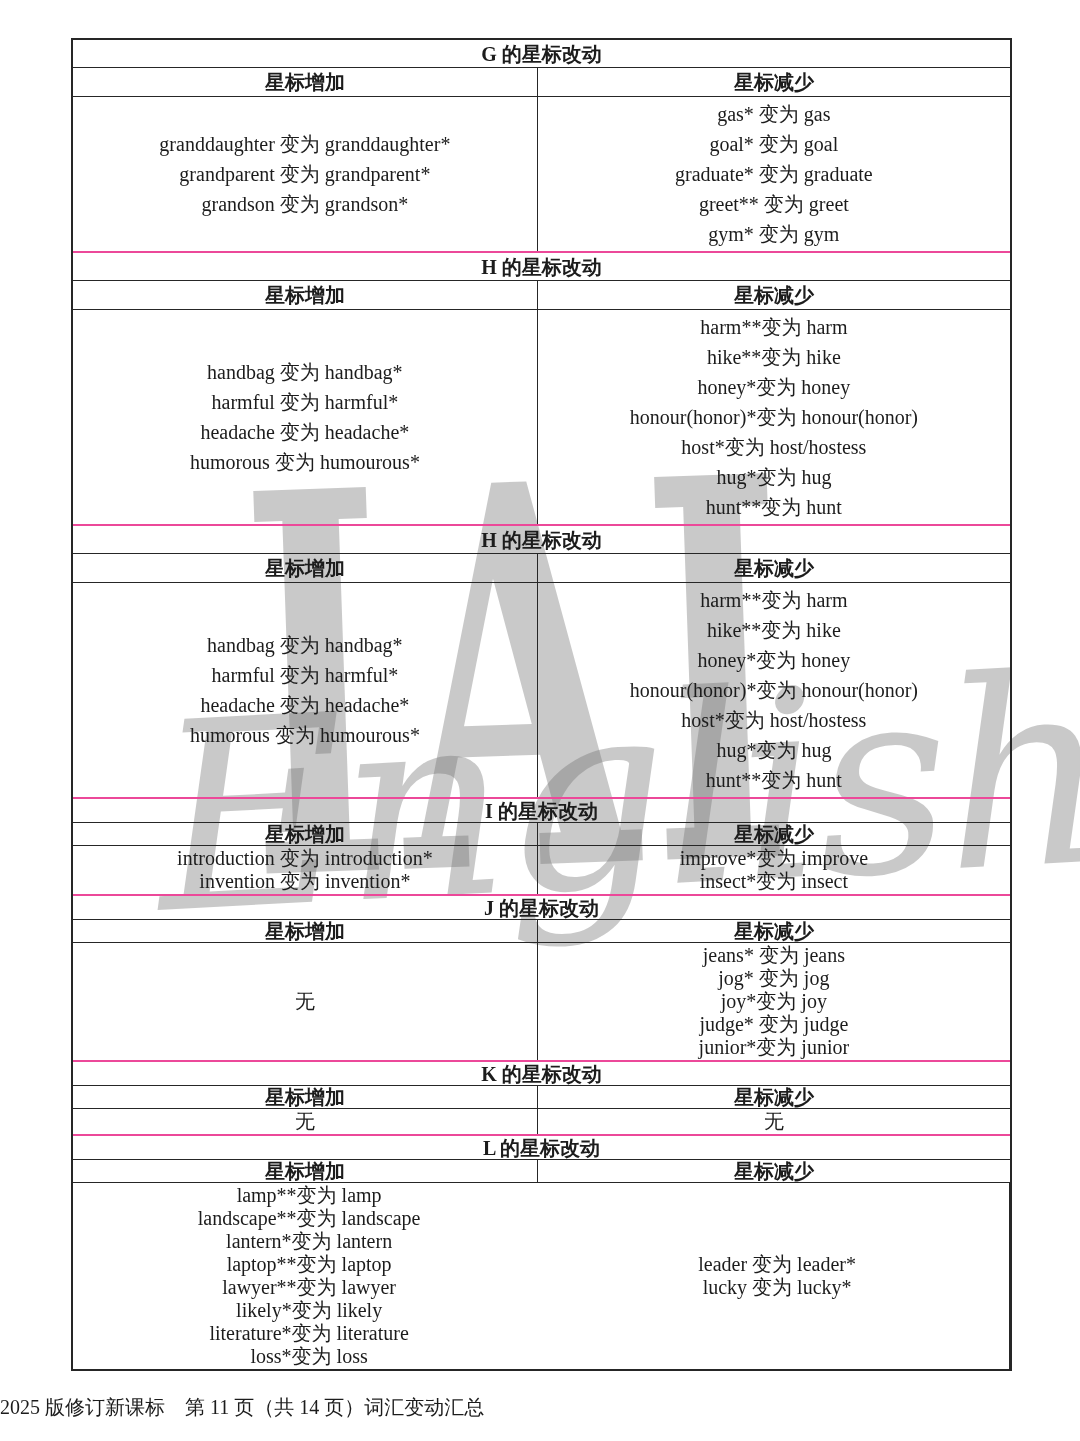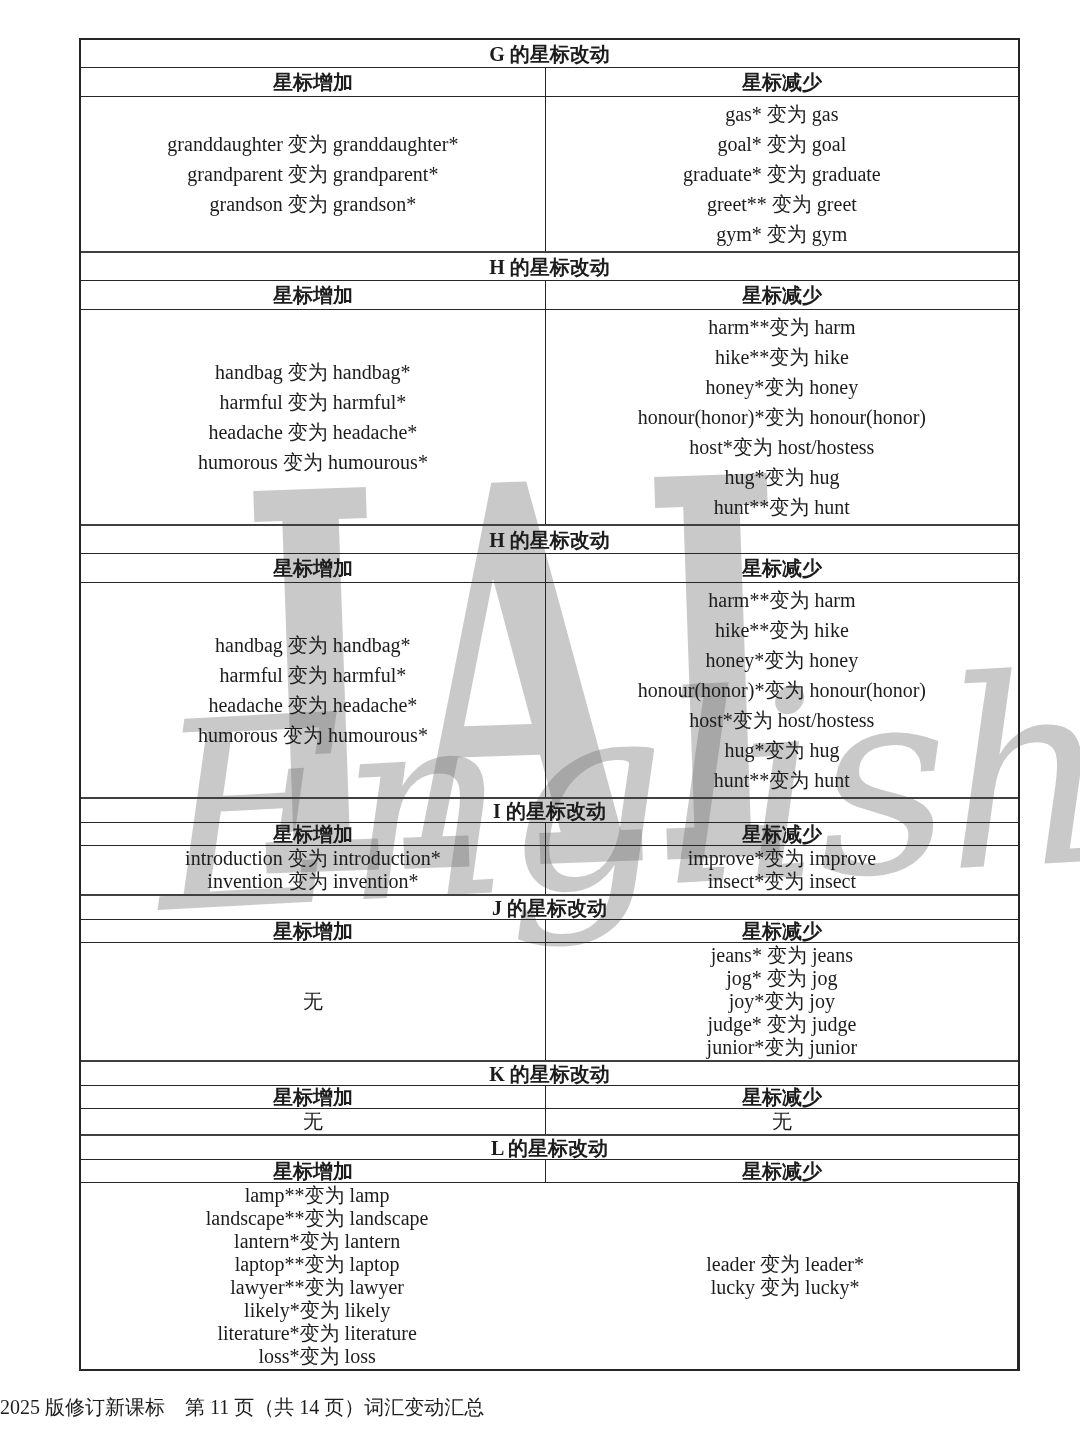--- a/index.html
+++ b/index.html
@@ -22,24 +22,24 @@
   .wm-english {
     position:absolute; left:150px; top:690px;
     font-family:"DejaVu Serif", serif; font-style:italic;
     font-size:260px; line-height:1; letter-spacing:-6px;
     color:rgba(112,112,112,0.38);
     transform:rotate(-3deg); transform-origin:0 0;
     white-space:nowrap;
   }
   
   .vtable {
-    position:absolute; left:79px; top:38px; width:941px; z-index:1;
+    position:absolute; left:71px; top:38px; width:941px; z-index:1;
     border:2px solid #262626; background:transparent;
   }
-  .section { border-top:2px solid #404040; }
+  .section { border-top:2px solid #ec4899; }
   .section:first-child { border-top:none; }
   .sec-title {
     height:28px; line-height:28px; text-align:center;
     font-weight:bold; font-size:20px;
     border-bottom:1px solid #262626;
   }
   .col-headers { display:flex; border-bottom:1px solid #262626;align-items:center; }
   .col-h {
     height:28px; line-height:28px; text-align:center;
     font-weight:bold; font-size:20px;

